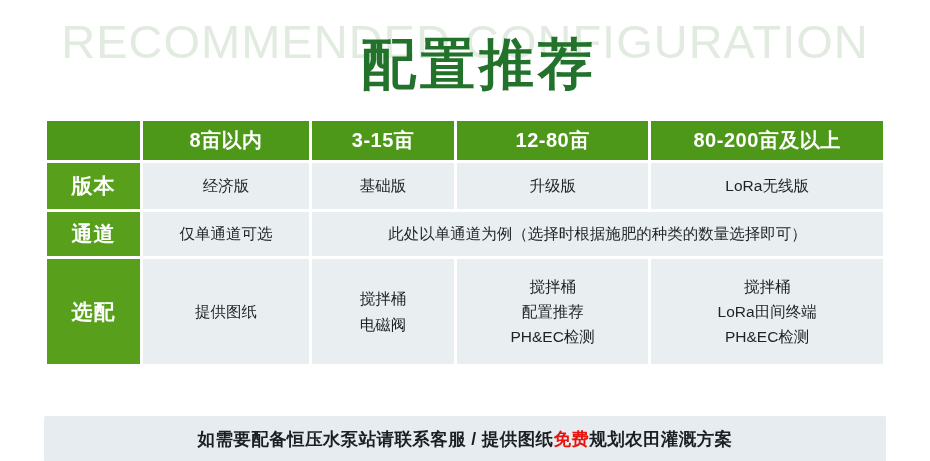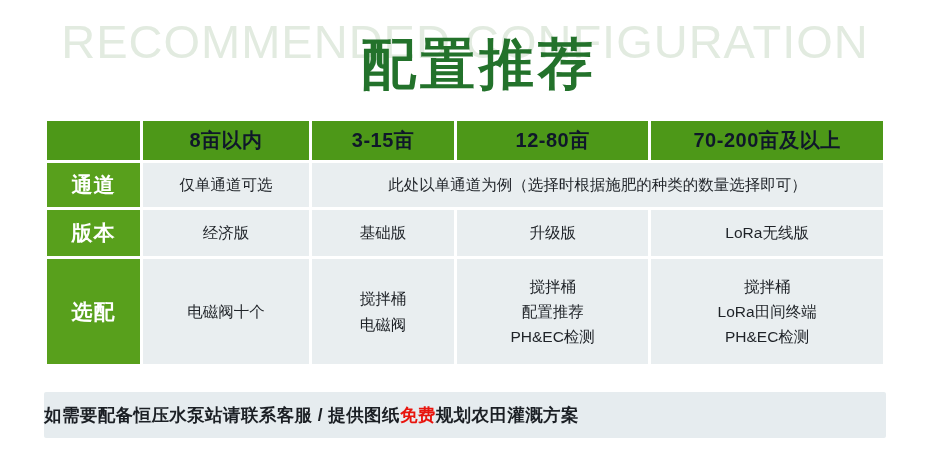--- a/index.html
+++ b/index.html
@@ -66,21 +66,21 @@
     text-align: center;
   }
   .col-label  { width: 85px; }
   .col-c1     { width: 152px; }
   .col-c2     { width: 130px; }
   .col-c3     { width: 175px; }
   .col-c4     { width: 212px; }
 
   .th-cell {
     background: #4d9818;
-    color: #0f172a;
+    color: #ffffff;
     font-size: 20px;
     font-weight: 700;
     height: 39px;
     letter-spacing: 0.5px;
   }
   .th-blank {
     background: #4d9818;
     height: 39px;
   }
   .rowlabel-cell {
@@ -102,27 +102,28 @@
   .r3 { height: 105px; }
 
   .cell-lines span {
     display: block;
   }
 
   
   .footer-banner {
     position: absolute;
     left: 44px;
-    top: 392px;
+    top: 416px;
     width: 842px;
     height: 46px;
     background: #e6ecef;
     border-radius: 2px;
     display: flex;
     align-items: center;
+    justify-content: center;
   }
   .footer-text {
     font-size: 17.5px;
     font-weight: 700;
     color: #1b1f24;
     letter-spacing: 0.4px;
     white-space: nowrap;
   }
   .footer-text .hl {
     color: #e8140d;
@@ -143,42 +144,42 @@
     <col class="col-c2">
     <col class="col-c3">
     <col class="col-c4">
   </colgroup>
   <tbody>
     <tr>
       <td class="th-blank"></td>
       <td class="th-cell">8亩以内</td>
       <td class="th-cell">3-15亩</td>
       <td class="th-cell">12-80亩</td>
-      <td class="th-cell">70-200亩及以上</td>
-    </tr>
-
-    <tr>
-      <td class="rowlabel-cell r1">通道</td>
-      <td class="data-cell r1">仅单通道可选</td>
-      <td class="data-cell r1" colspan="3">此处以单通道为例（选择时根据施肥的种类的数量选择即可）</td>
+      <td class="th-cell">80-200亩及以上</td>
     </tr>
 
     <tr>
       <td class="rowlabel-cell r2">版本</td>
       <td class="data-cell r2">经济版</td>
       <td class="data-cell r2">基础版</td>
       <td class="data-cell r2">升级版</td>
       <td class="data-cell r2">LoRa无线版</td>
     </tr>
 
     <tr>
+      <td class="rowlabel-cell r1">通道</td>
+      <td class="data-cell r1">仅单通道可选</td>
+      <td class="data-cell r1" colspan="3">此处以单通道为例（选择时根据施肥的种类的数量选择即可）</td>
+    </tr>
+
+    <tr>
       <td class="rowlabel-cell r3">选配</td>
       <td class="data-cell r3">
         <div class="cell-lines">
-          <span>电磁阀十个</span>
+          <span>提供图纸</span>
         </div>
       </td>
       <td class="data-cell r3">
         <div class="cell-lines">
           <span>搅拌桶</span>
           <span>电磁阀</span>
         </div>
       </td>
       <td class="data-cell r3">
         <div class="cell-lines">

